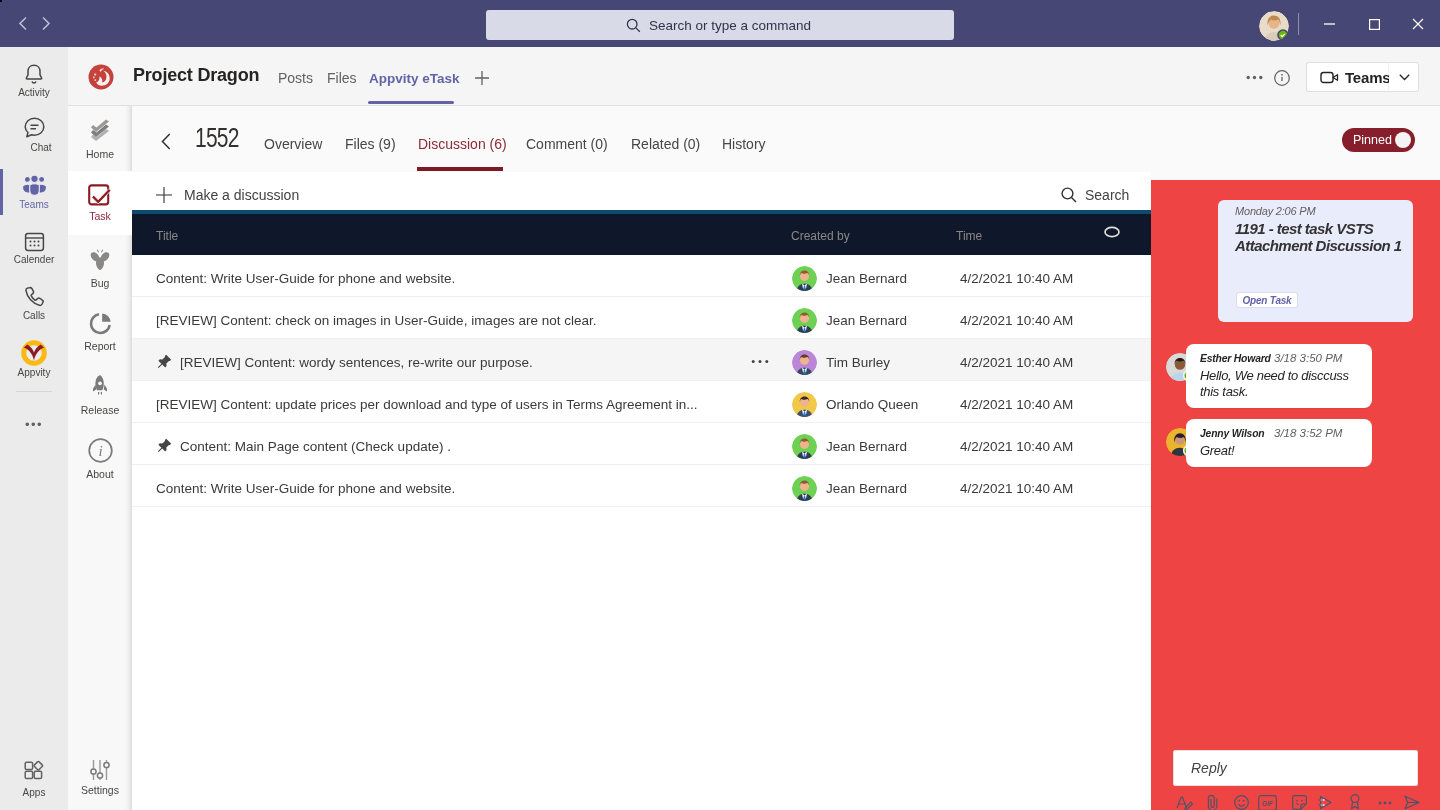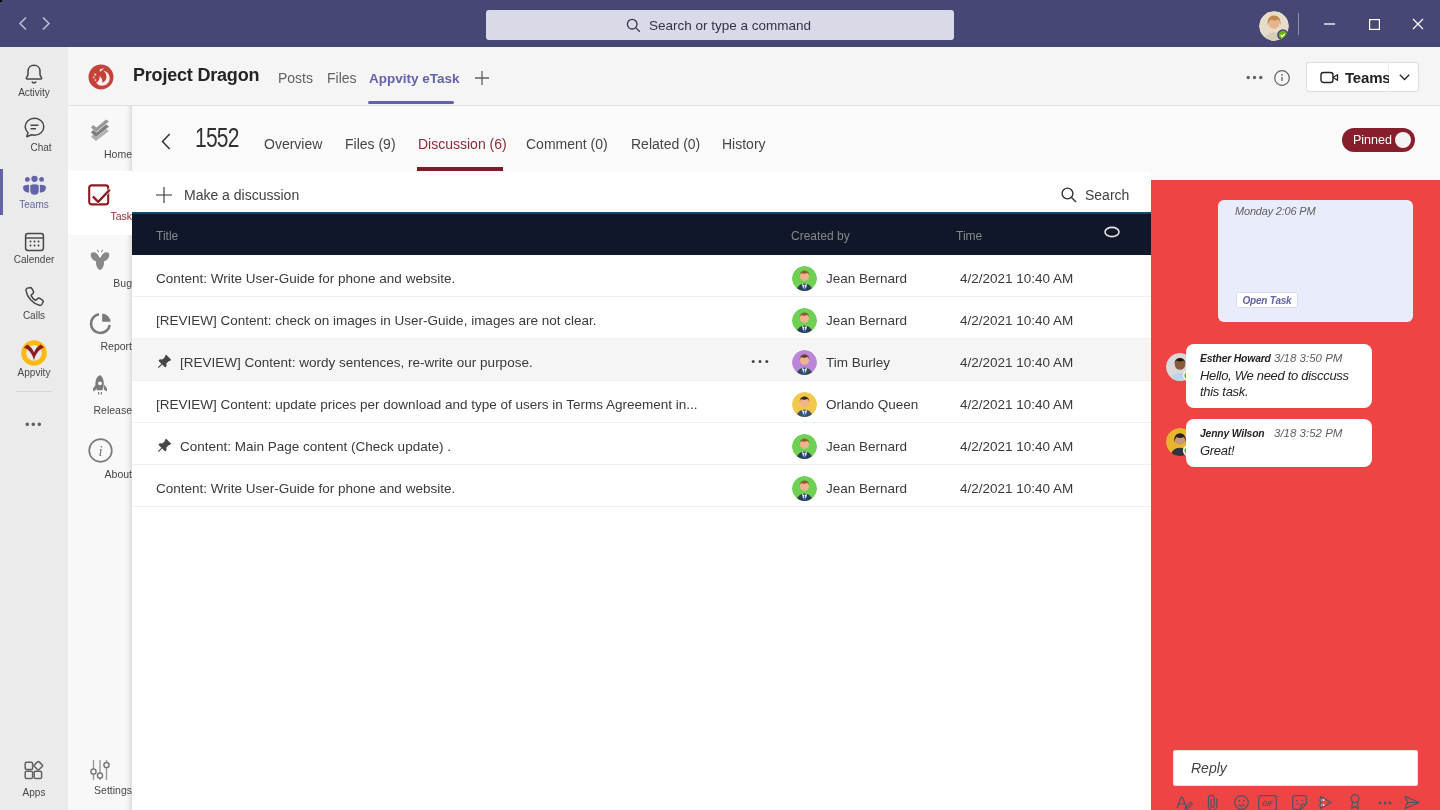--- a/index.html
+++ b/index.html
@@ -32,36 +32,36 @@
 #meetbtn { left:1238px; top:15px; width:83px; height:30px; background:#fff; border:1px solid #e1dfdd; border-right:1px solid #eee; border-radius:3px 0 0 3px; color:#252423; }
 #meetbtn svg { position:absolute; left:13px; top:6px; }
 #meetbtn b { position:absolute; left:38px; top:6px; font-size:15px; font-weight:bold; letter-spacing:-.2px; }
 #meetdrop { left:1321px; top:15px; width:30px; height:30px; background:#fff; border:1px solid #e1dfdd; border-left:none; border-radius:0 3px 3px 0; }
 #meetdrop svg { position:absolute; left:10px; top:11px; }
 
 
 #appside { left:68px; top:106px; width:64px; height:704px; background:#f8f8f8; box-shadow:inset -7px 0 7px -7px rgba(0,0,0,.22); }
 .aitem { position:absolute; width:64px; text-align:center; }
 .aitem svg { margin:0 auto; }
-.albl { position:absolute; left:0; width:64px; text-align:right; font-size:10.5px; color:#484644; }
+.albl { position:absolute; left:0; width:64px; text-align:center; font-size:10.5px; color:#484644; }
 #tasktile { position:absolute; left:0; top:65px; width:64px; height:64px; background:#fff; }
 
 
 #chead { left:132px; top:106px; width:1308px; height:66px; background:#fafafa; }
 #tasknum { left:63px; top:16px; font-size:28px; letter-spacing:-1px; color:#323130; transform:scaleX(.75); transform-origin:left; }
 .ctab { top:30px; font-size:14px; color:#484644; }
 #disc { color:#8e2936; }
 #discline { left:285px; top:61px; width:86px; height:4px; background:#7c1b26; }
 #pinned { left:1210px; top:22px; width:73px; height:24px; background:#861f2b; border-radius:12px; color:#fff; font-size:12.5px; }
 #pinned span { position:absolute; left:11px; top:5px; }
 #pinknob { position:absolute; right:4px; top:4px; width:16px; height:16px; background:#f4f4f4; border-radius:50%; }
 
 
 #table { left:132px; top:172px; width:1019px; height:638px; background:#fff; }
-#toolbar { left:0; top:0; width:1019px; height:42px; border-bottom:2px solid #0c4a6e; }
+#toolbar { left:0; top:0; width:1019px; height:42px; border-bottom:4px solid #0c4a6e; }
 #mkdisc { left:52px; top:15px; font-size:14px; color:#424242; }
 #searchlbl { left:953px; top:15px; font-size:14px; color:#424242; }
 #thead2 { left:0; top:42px; width:1019px; height:41px; background:#0f172a; color:#8a8886; font-size:12px; }
 #thead2 .h { position:absolute; top:15px; }
 .trow { left:0; width:1019px; height:42px; border-bottom:1px solid #f0f0f0; font-size:13.5px; color:#3b3a39; background:#fff; }
 .trow.hov { background:#f5f5f5; }
 .trow .title { position:absolute; left:24px; top:16px; }
 .trow .title.pinned { left:48px; }
 .trow .av { position:absolute; left:660px; top:11px; width:25px; height:25px; }
 .trow .name { position:absolute; left:694px; top:16px; }
@@ -483,20 +483,21 @@
       </div>
 <div class="name">Jean Bernard</div>
 <div class="time">4/2/2021 10:40 AM</div>
 </div>
 
 </div>
 
 <div class="abs" id="panel">
   <div class="abs" id="refcard">
     <div class="when">Monday 2:06 PM</div>
+    <div class="rtitle">1191 - test task VSTS<br>Attachment Discussion 1</div>
     <div class="abs" id="opentask">Open Task</div>
   </div>
   <div class="abs mav" style="left:15px; top:172.5px;">
       <svg width="28" height="28" viewBox="0 0 26 26">
         <clipPath id="ce">
           <circle cx="13" cy="13" r="13"></circle>
         </clipPath>
         <g clip-path="url(#ce)">
           <circle cx="13" cy="13" r="13" fill="#d9d9d9"></circle>
           <path d="M4.5 26c.4-4.8 3.8-7.6 8.5-7.6s8.1 2.8 8.5 7.6z" fill="#b9d5ea"></path>

